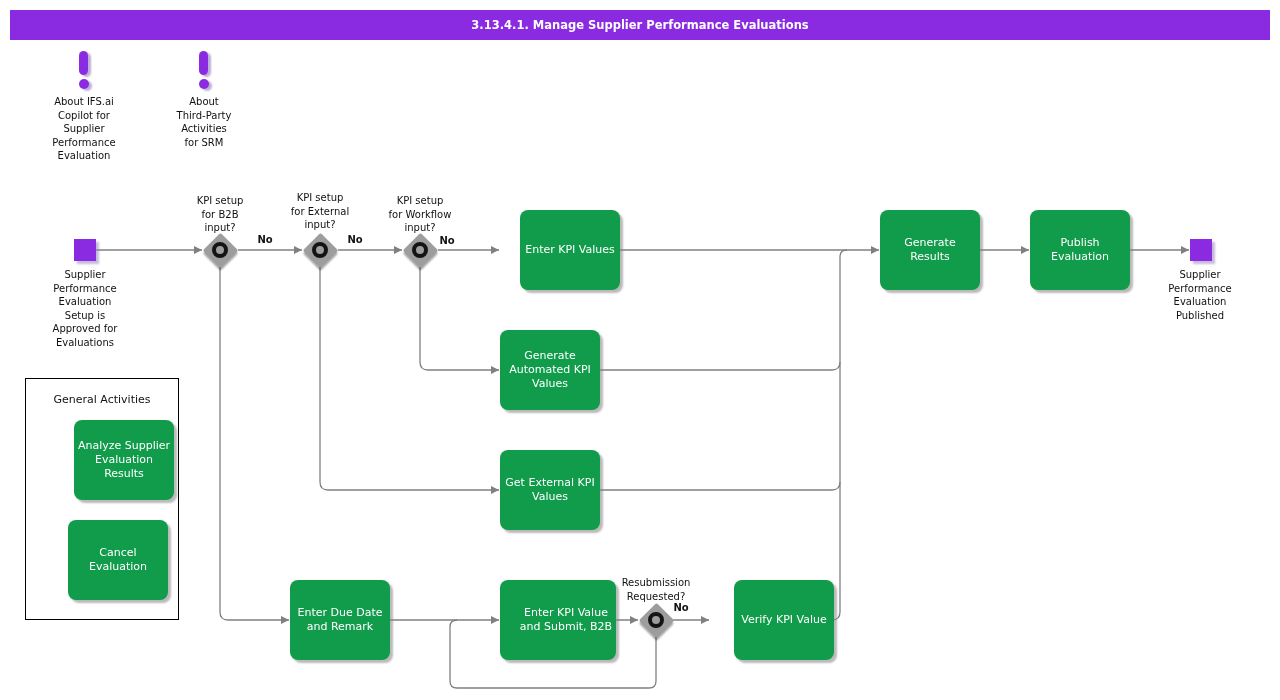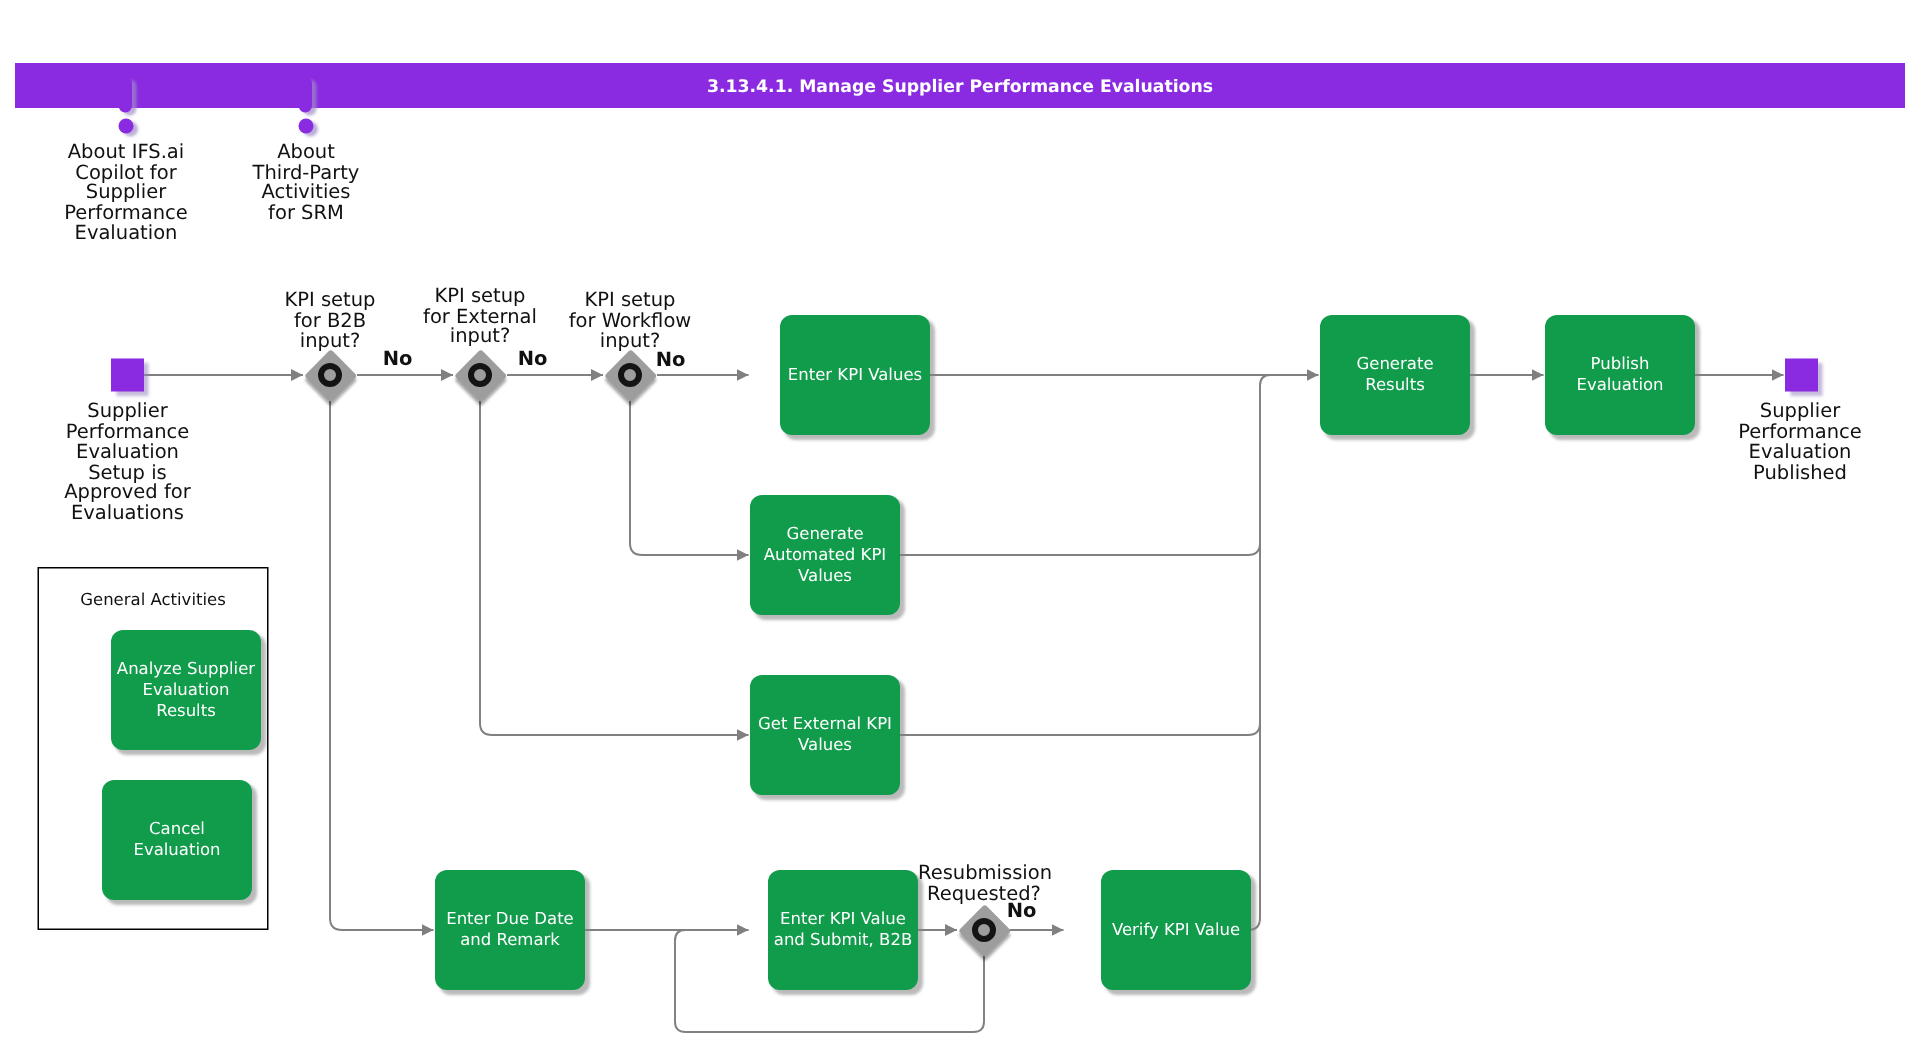--- a/index.html
+++ b/index.html
@@ -1,21 +1,21 @@
 <!DOCTYPE html>
 <html><head>
 <meta charset="utf-8">
 <style>
   html,body{margin:0;padding:0;background:#fff;}
   #canvas{position:relative;width:1280px;height:700px;background:#fff;overflow:hidden;
           font-family:"DejaVu Sans","Liberation Sans",sans-serif;color:#111;}
   .titlebar{position:absolute;left:10px;top:10px;width:1260px;height:30px;background:#8A2BE2;
-            color:#fff;font-size:11.5px;font-weight:bold;display:flex;align-items:center;justify-content:center;margin-top:32px;}
+            color:#fff;font-size:11.5px;font-weight:bold;display:flex;align-items:center;justify-content:center;}
   .lbl{white-space:pre-line;}
-  .txt{position:absolute;font-size:13px;line-height:13.5px;text-align:center;white-space:pre-line;}
+  .txt{position:absolute;font-size:10px;line-height:13.5px;text-align:center;white-space:pre-line;}
   .activity{position:absolute;width:100px;height:80px;background:#119C4B;border-radius:8px;
             box-shadow:3px 3px 2px rgba(130,130,130,0.55);color:#fff;font-size:11px;line-height:14px;
             display:flex;align-items:center;justify-content:center;text-align:center;cursor:pointer;}
   .activity .lbl{padding:0 2px;}
   .evt-square{position:absolute;width:22px;height:22px;background:#8A2BE2;
               box-shadow:3px 3px 2px rgba(150,130,190,0.55);}
   .decision{position:absolute;width:36px;height:36px;}
   .diamond{position:absolute;left:5.5px;top:5.5px;width:25px;height:25px;background:#9d9d9d;
            transform:rotate(45deg);border-radius:2px;box-shadow:2px 2px 2px rgba(0,0,0,0.35);}
   .ring{position:absolute;left:10px;top:10px;width:8px;height:8px;border:4px solid #141414;
@@ -136,21 +136,21 @@
 Values</span>
   </div>
   <div class="activity" style="left:500px;top:450px;">
     <span class="lbl">Get External KPI
 Values</span>
   </div>
   <div class="activity" style="left:290px;top:580px;">
     <span class="lbl">Enter Due Date
 and Remark</span>
   </div>
-  <div class="activity" style="left:512px;top:580px;">
+  <div class="activity" style="left:500px;top:580px;padding-left:16px;">
     <span class="lbl">Enter KPI Value
 and Submit, B2B</span>
   </div>
   <div class="activity" style="left:710px;top:580px;margin-left:24px;">
     <span class="lbl">Verify KPI Value</span>
   </div>
   <div class="activity" style="left:880px;top:210px;">
     <span class="lbl">Generate
 Results</span>
   </div>

